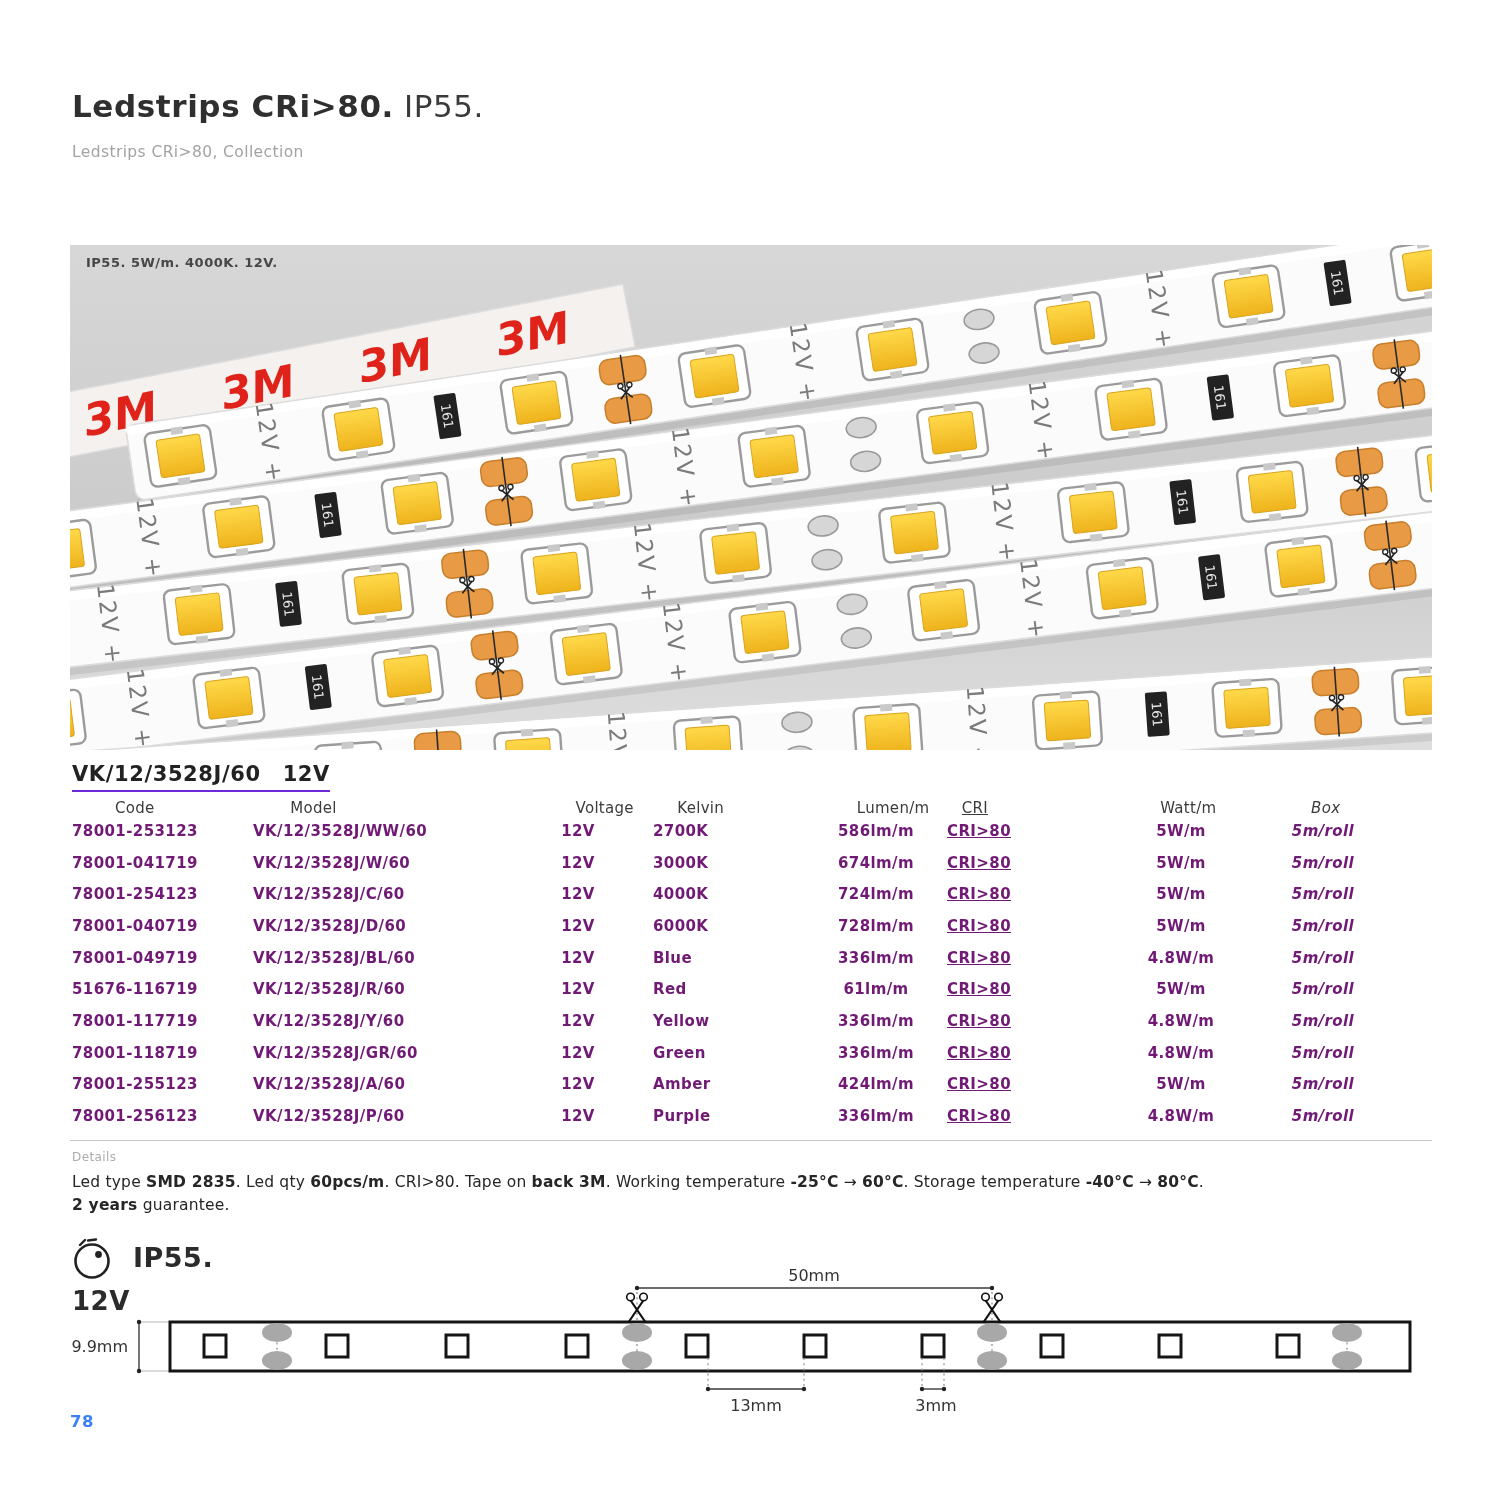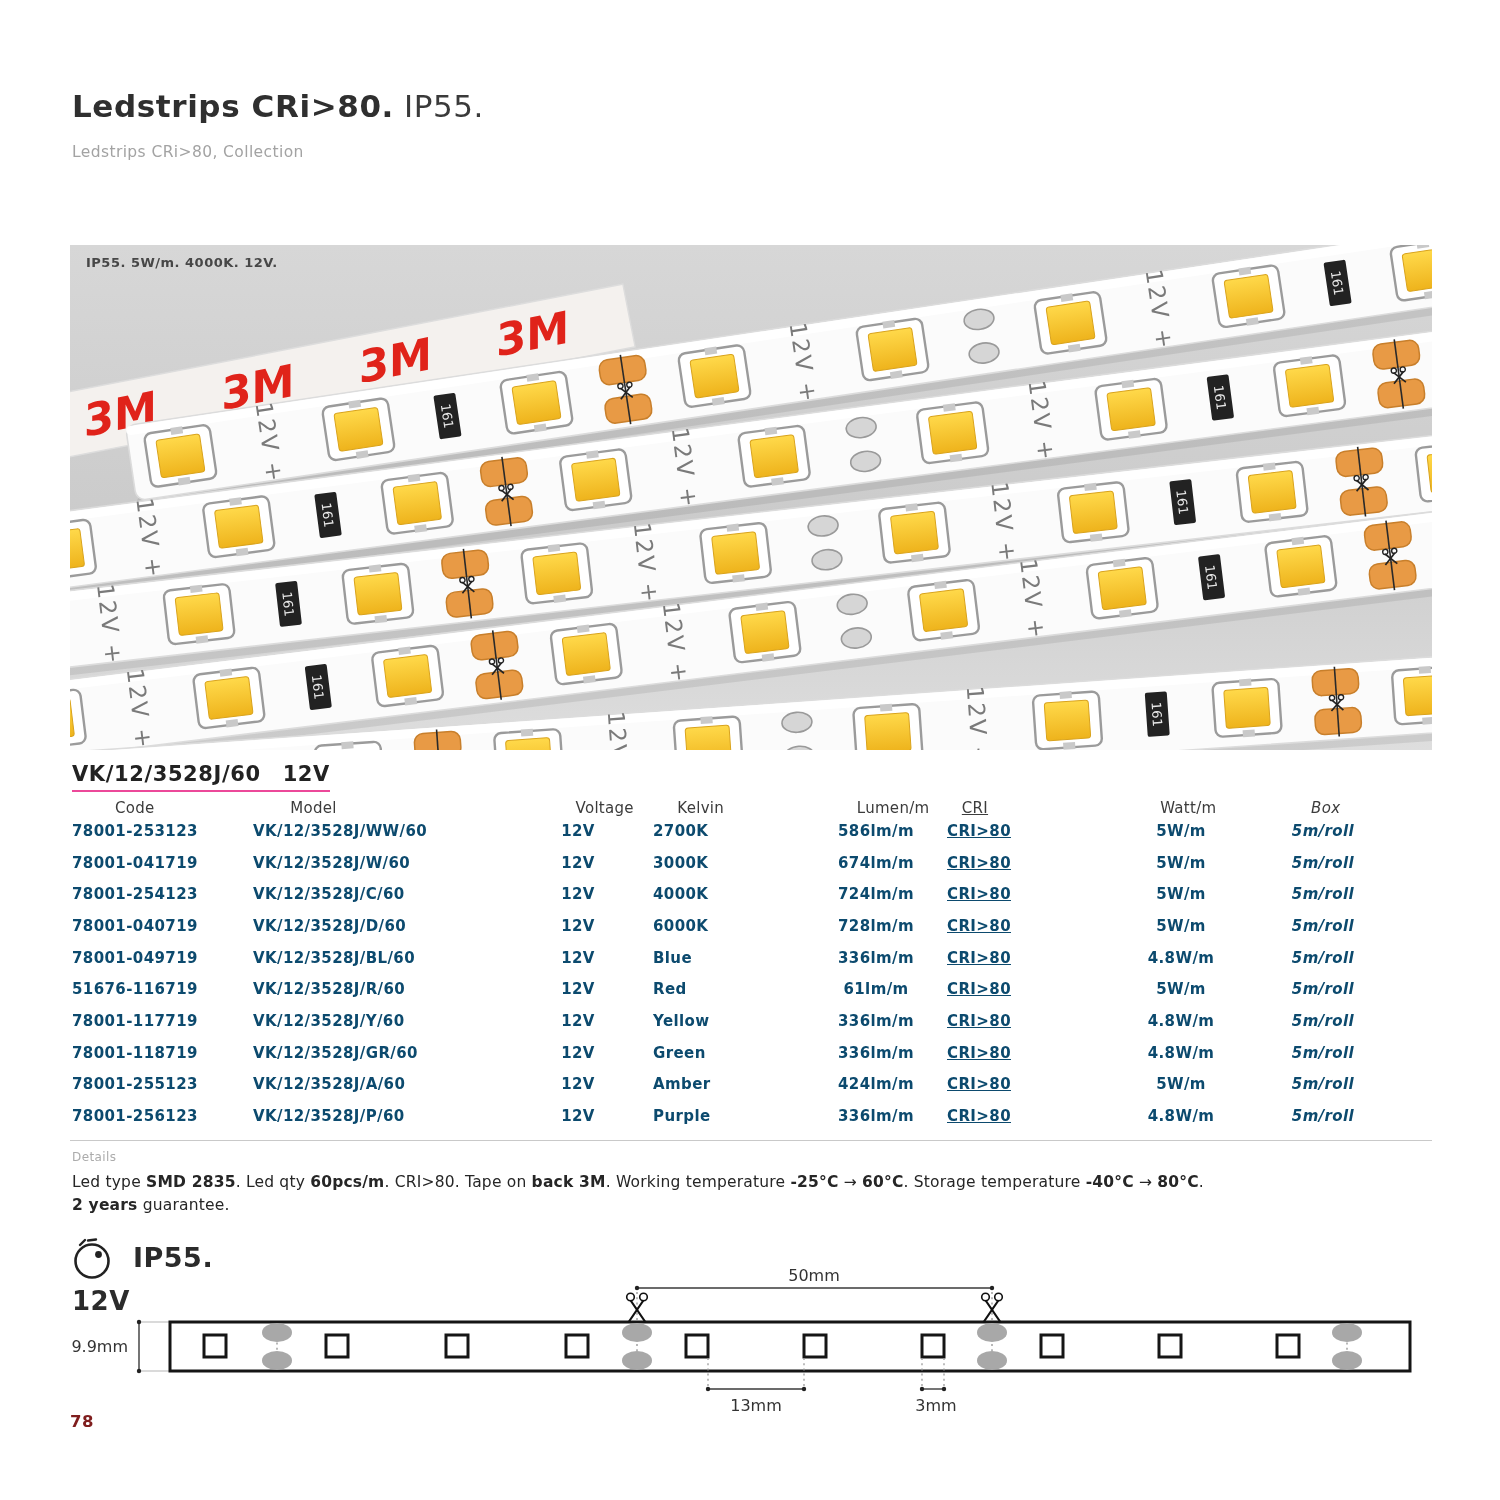--- a/index.html
+++ b/index.html
@@ -12,26 +12,26 @@
   .title .suffix{font-weight:400;color:#3a3a3a;margin-left:10px;}
   .subtitle{position:absolute;left:72px;top:143px;font-size:15.5px;color:#a3a3a3;letter-spacing:.4px;}
 
   
   .photo{position:absolute;left:70px;top:245px;width:1362px;height:505px;overflow:hidden;}
   .photo svg{display:block;}
   .photo-caption{position:absolute;left:16px;top:10px;font-size:13px;font-weight:700;color:#474747;letter-spacing:.5px;}
 
   
   .section-title{position:absolute;left:72px;top:762px;font-size:21px;font-weight:700;color:#222;
-    border-bottom:2px solid #ec4899;padding-bottom:4px;letter-spacing:.6px;white-space:nowrap;}
+    border-bottom:2px solid #6d28d9;padding-bottom:4px;letter-spacing:.6px;white-space:nowrap;}
   .section-title .sep{display:inline-block;width:22px;}
 
   
   .spec-table{position:absolute;left:72px;top:798px;width:1360px;font-size:15px;}
-  .trow{display:flex;align-items:center;height:31.7px;font-weight:700;color:#0c4a6e;letter-spacing:.4px;}
+  .trow{display:flex;align-items:center;height:31.7px;font-weight:700;color:#701a75;letter-spacing:.4px;}
   .thead{height:20px;font-weight:400;color:#3c3c3c;letter-spacing:.3px;margin-left:43px;}
   .tbody{margin-top:-3px;}
   .tcell{white-space:nowrap;}
   .c0{width:181px;}
   .c1{width:250px;}
   .c2{width:150px;text-align:center;}
   .c3{width:152px;text-align:left;}
   .c4{width:142px;text-align:center;}
   .c5{width:176px;text-align:left;text-decoration:underline;}
   .c6{width:116px;text-align:center;}
@@ -45,21 +45,21 @@
 
   
   .ip-icon{position:absolute;left:68px;top:1234px;}
   .ip-label{position:absolute;left:133px;top:1242px;font-size:27px;font-weight:700;color:#2b2b2b;letter-spacing:.5px;}
   .volt-label{position:absolute;left:72px;top:1286px;font-size:26px;font-weight:700;color:#2b2b2b;letter-spacing:.5px;}
 
   
   .diagram{position:absolute;left:0;top:1255px;pointer-events:none;}
   .diagram text{font-size:16px;fill:#333;}
 
-  .page-number{position:absolute;left:70px;top:1412px;font-size:16.5px;font-weight:700;color:#7f1d1d;letter-spacing:.5px;}
+  .page-number{position:absolute;left:70px;top:1412px;font-size:16.5px;font-weight:700;color:#3b82f6;letter-spacing:.5px;}
 </style>
 </head>
 <body>
 
 <div id="page">
 
   <div class="title">
     <span class="main">Ledstrips CRi&gt;80.</span><span class="suffix">IP55.</span>
   </div>
   <div class="subtitle">Ledstrips CRi&gt;80, Collection</div>

